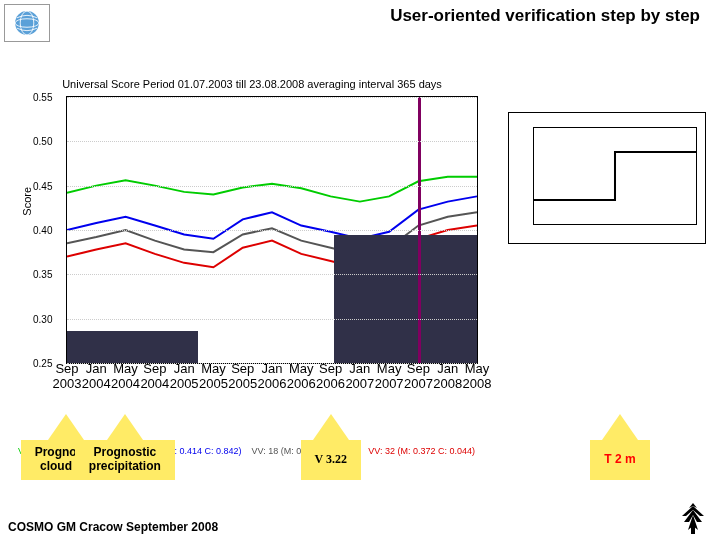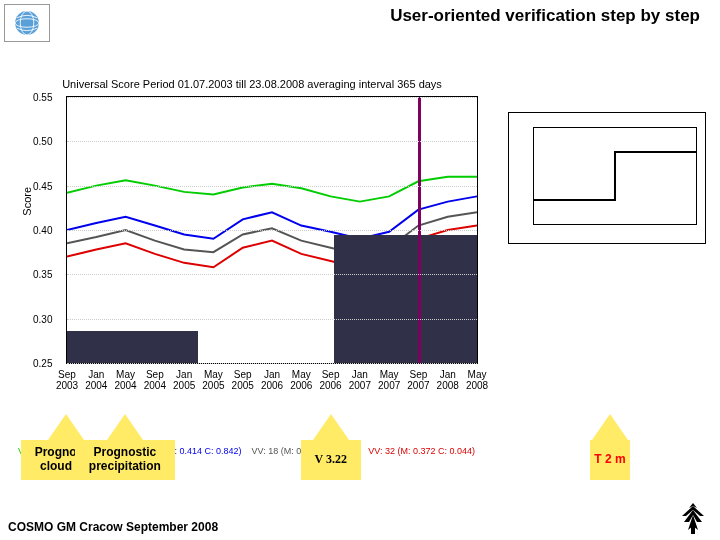--- a/index.html
+++ b/index.html
@@ -7,21 +7,21 @@
   .logo-tl{position:absolute;top:4px;left:4px;width:44px;height:36px;border:1px solid #999;display:flex;align-items:center;justify-content:center}
   .logo-tl svg{width:34px;height:28px}
   .title-block{position:absolute;top:6px;left:70px;right:20px;text-align:right}
   .title1{font-weight:bold;font-size:17px;color:#000;margin-bottom:2px}
   .title2{font-weight:bold;font-size:16px;color:#c00}
   .chart{position:absolute;top:78px;left:18px;width:468px;height:334px;background:#fff}
   .chart-title{position:absolute;top:0;left:0;right:0;text-align:center;font-size:11px;color:#000}
   .plot{position:absolute;top:18px;left:48px;right:8px;bottom:48px;border:1px solid #000}
   .ylab{position:absolute;top:50%;left:-40px;transform:rotate(-90deg) translate(50%,-50%);transform-origin:left top;font-size:11px;color:#000}
   .ytick{position:absolute;left:-34px;font-size:10px;color:#000;transform:translateY(-50%)}
-  .xtick{position:absolute;bottom:-28px;font-size:10px;color:#000;text-align:center;transform:translateX(-50%);line-height:1.1}
+  .xtick{position:absolute;bottom:-28px;font-size:13px;color:#000;text-align:center;transform:translateX(-50%);line-height:1.1}
   .gridline{position:absolute;left:0;right:0;height:0;border-top:1px dotted #ccc}
   .plot svg{position:absolute;top:0;left:0;width:100%;height:100%}
   .legend{position:absolute;bottom:-44px;left:0;right:0;font-size:9px;white-space:nowrap}
   .legend span{margin-right:10px}
   .vbar{position:absolute;top:0;bottom:0;width:3px;background:#800060}
   .darkbox{position:absolute;background:#303048}
   .side-chart{position:absolute;top:112px;right:14px;width:196px;height:130px;border:1px solid #000}
   .side-chart .inner{position:absolute;top:14px;left:24px;right:8px;bottom:18px;border:1px solid #000}
   .side-chart svg{position:absolute;top:0;left:0;width:100%;height:100%}
   .labels-row{position:absolute;top:440px;left:0;right:0;height:52px}
@@ -100,21 +100,21 @@
     <svg viewBox="0 0 160 90" preserveAspectRatio="none">
       <polyline id="sideline" fill="none" stroke="#000" stroke-width="2" points="0,67.5 80,67.5 80,22.5 160,22.5"></polyline>
     </svg>
   </div>
 </div>
 
 <div class="labels-row" id="labrow">
       <div class="lab" style="width: 90px; left: 21px; background: rgb(255, 235, 102); color: rgb(0, 0, 0);">Prognostic cloud ice<div class="tri" style="border-bottom: 26px solid rgb(255, 235, 102);"></div></div>
       <div class="lab" style="width: 100px; left: 74.8571px; background: rgb(255, 235, 102); color: rgb(0, 0, 0);">Prognostic precipitation<div class="tri" style="border-bottom: 26px solid rgb(255, 235, 102);"></div></div>
       <div class="lab" style="width: 60px; left: 300.857px; background: rgb(255, 235, 102); color: rgb(0, 0, 0); font-family: Liberation Serif, serif;">V 3.22<div class="tri" style="border-bottom: 26px solid rgb(255, 235, 102);"></div></div>
-      <div class="lab" style="width: 40px; left: 590px; background: rgb(255, 235, 102); color: rgb(255, 0, 0);">T 2 m<div class="tri" style="border-bottom: 26px solid rgb(255, 235, 102);"></div></div>
+      <div class="lab" style="width: 60px; left: 590px; background: rgb(255, 235, 102); color: rgb(255, 0, 0);">T 2 m<div class="tri" style="border-bottom: 26px solid rgb(255, 235, 102);"></div></div>
     </div>
 
 <div class="footer">COSMO GM Cracow September 2008</div>
 
 <div class="eagle">
   <svg viewBox="0 0 34 36">
     <path d="M17 3 L13 8 L17 6 L21 8 Z" fill="#000"></path>
     <path d="M17 6 L6 16 L10 16 L17 10 L24 16 L28 16 Z" fill="#000"></path>
     <path d="M17 10 L8 22 L13 22 L17 15 L21 22 L26 22 Z" fill="#000"></path>
     <path d="M17 15 L12 30 L17 26 L22 30 Z" fill="#000"></path>

